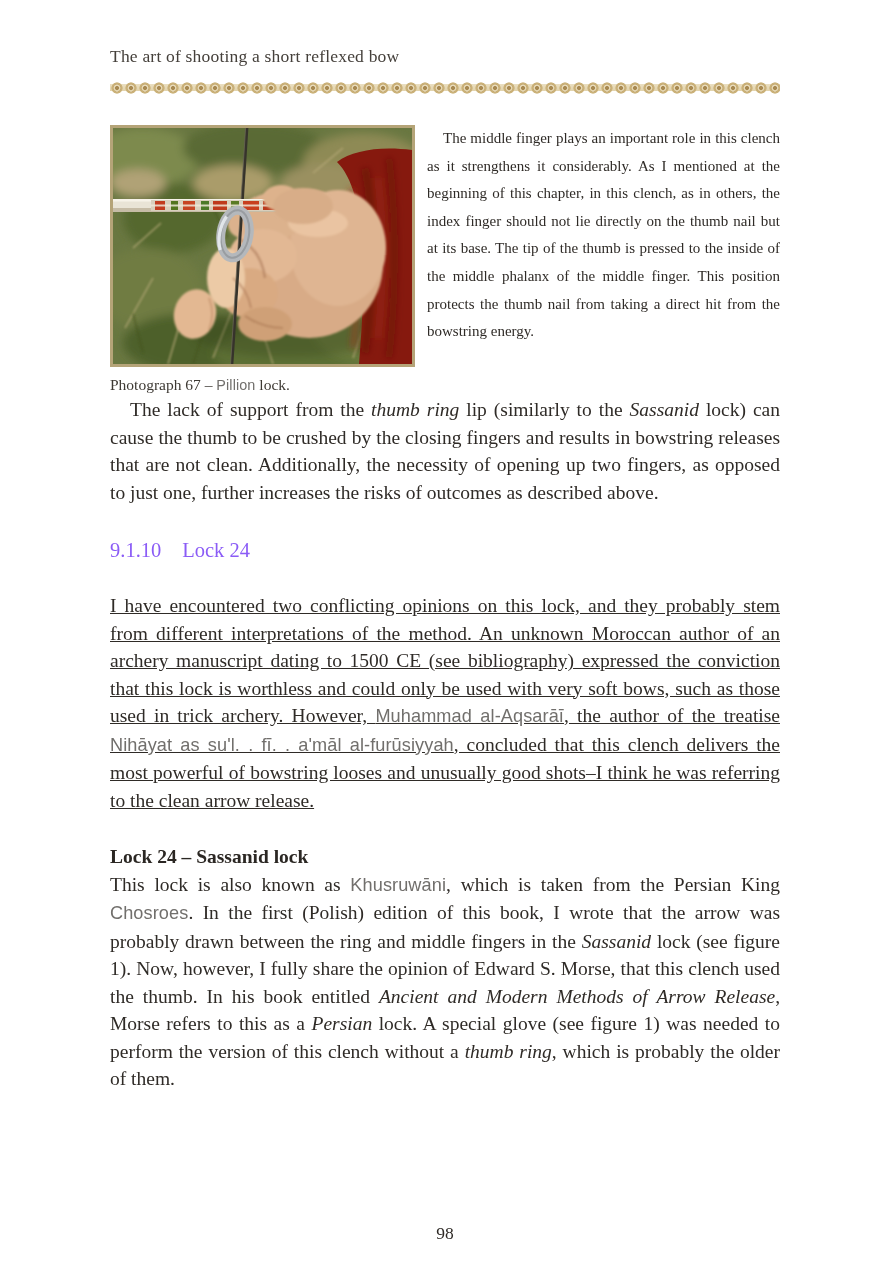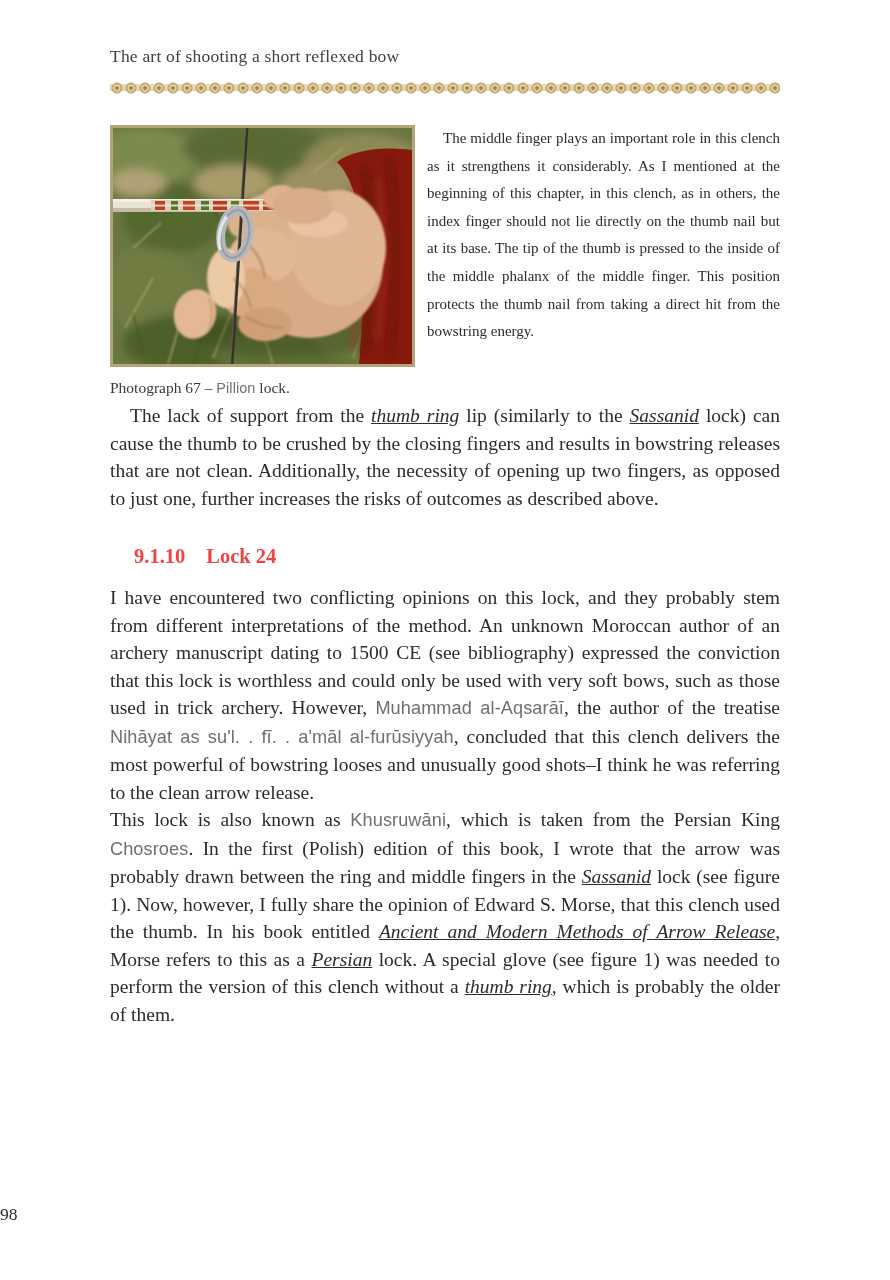--- a/index.html
+++ b/index.html
@@ -41,67 +41,66 @@
     width:299px;height:236px;
     border:3px solid #b5a478;
     box-sizing:content-box;
     line-height:0;
   }
   .photo-frame svg{display:block;width:299px;height:236px;}
   .photo-caption{
     margin-top:9px;
     font-size:15.5px;
     color:#3d3933;
-    line-height:24px;
+    line-height:18px;
   }
   .intro-col{
     flex:1;
     margin-left:12px;
     font-size:15px;
     line-height:27.6px;
     text-align:justify;
     text-indent:16px;
   }
   .para{
     font-size:19.5px;
     line-height:27.5px;
     text-align:justify;
     margin:0;
   }
   .para.indent{text-indent:20px;}
   .support-para{margin-top:2px;}
   .section-heading{
     margin-top:33px;
     font-size:20.5px;
-    font-weight:bold;
-    color:#ef4444;
-    margin-left:24px;
+    font-weight:normal;
+    color:#8b5cf6;
   }
   .section-heading .num{margin-right:21px;}
-  .opinions-para{margin-top:16px;}
+  .opinions-para{margin-top:30px;text-decoration:underline;}
   .subsection-heading{
     margin-top:29px;
     font-size:19.5px;
     font-weight:bold;
     line-height:27.5px;
     color:#2b2723;
   }
   .sg-n{}
-  .sg-i{font-style:italic;text-decoration:underline;}
+  .sg-i{font-style:italic;}
   .sg-s{
     font-family:"Liberation Sans", sans-serif;
     color:#716f6c;
     font-size:0.93em;
     letter-spacing:0.1px;
   }
   .page-number{
     position:absolute;
     left:0;right:0;
-    bottom:55px;
-    text-align:left;
+    bottom:36px;
+    text-align:center;
     font-size:17.5px;
     color:#2f2b27;
   }
 </style>
 </head>
 <body>
 
 <div class="page">
 
   <div class="book-title">The art of shooting a short reflexed bow</div>
@@ -223,18 +222,19 @@
 
   <p class="para indent support-para"><span class="sg-n">The lack of support from the </span><span class="sg-i">thumb ring</span><span class="sg-n"> lip (similarly to the </span><span class="sg-i">Sassanid</span><span class="sg-n"> lock) can cause the thumb to be crushed by the closing fingers and results in bowstring releases that are not clean. Additionally, the necessity of opening up two fingers, as opposed to just one, further increases the risks of outcomes as described above.</span></p>
 
   <div class="section-heading">
     <span class="num">9.1.10</span><span>Lock 24</span>
   </div>
 
   <p class="para opinions-para"><span class="sg-n">I have encountered two conflicting opinions on this lock, and they probably stem from different interpretations of the method. An unknown Moroccan author of an archery manuscript dating to 1500 CE (see bibliography) expressed the conviction that this lock is worthless and could only be used with very soft bows, such as those used in trick archery. However, </span><span class="sg-s">Muhammad al-Aqsarāī</span><span class="sg-n">, the author of the treatise </span><span class="sg-s">Nihāyat as su'l. . fī. . a'māl al-furūsiyyah</span><span class="sg-n">, concluded that this clench delivers the most powerful of bowstring looses and unusually good shots–I think he was referring to the clean arrow release.</span></p>
 
 
+  <div class="subsection-heading">Lock 24 – Sassanid lock</div>
 
   <p class="para"><span class="sg-n">This lock is also known as </span><span class="sg-s">Khusruwāni</span><span class="sg-n">, which is taken from the Persian King </span><span class="sg-s">Chosroes</span><span class="sg-n">. In the first (Polish) edition of this book, I wrote that the arrow was probably drawn between the ring and middle fingers in the </span><span class="sg-i">Sassanid</span><span class="sg-n"> lock (see figure 1). Now, however, I fully share the opinion of Edward S. Morse, that this clench used the thumb. In his book entitled </span><span class="sg-i">Ancient and Modern Methods of Arrow Release</span><span class="sg-n">, Morse refers to this as a </span><span class="sg-i">Persian</span><span class="sg-n"> lock. A special glove (see figure 1) was needed to perform the version of this clench without a </span><span class="sg-i">thumb ring</span><span class="sg-n">, which is probably the older of them.</span></p>
 
   <div class="page-number">98</div>
 
 </div>
 
 </body></html>

